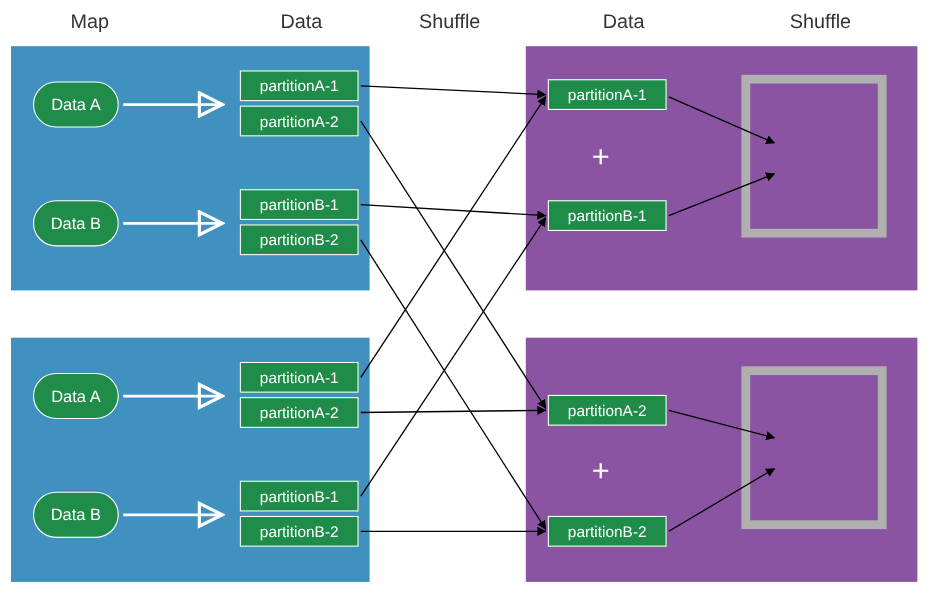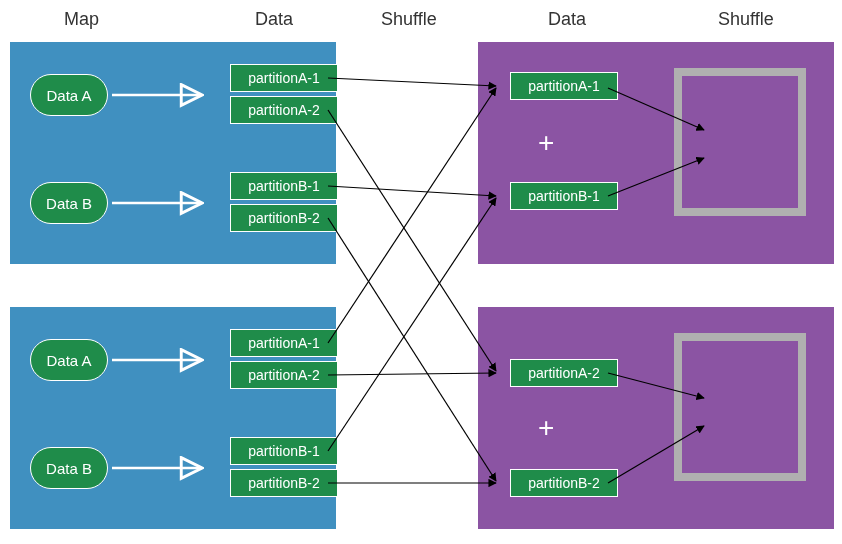--- a/index.html
+++ b/index.html
@@ -43,21 +43,20 @@
   }
   .data-box {
     width: 78px;
     height: 42px;
     border-radius: 21px;
   }
   .part-box {
     width: 108px;
     height: 28px;
     font-size: 14px;
-    margin-left: 12px;
   }
   .plus {
     position: absolute;
     color: #fff;
     font-size: 28px;
     font-weight: 300;
   }
   .result-box {
     position: absolute;
     border: 8px solid #b0b0b0;

